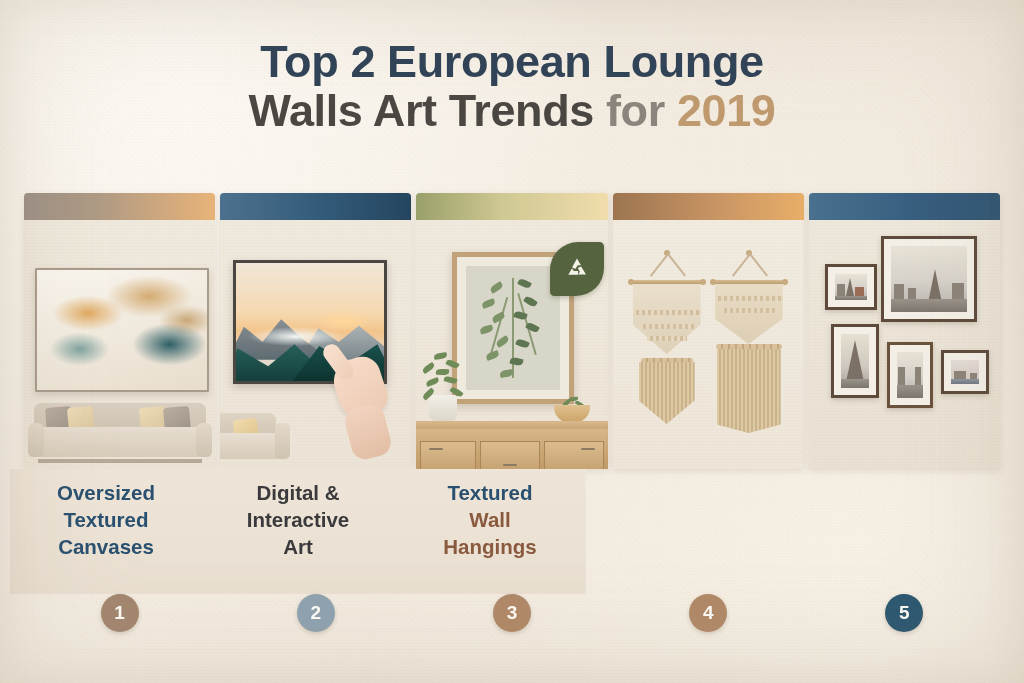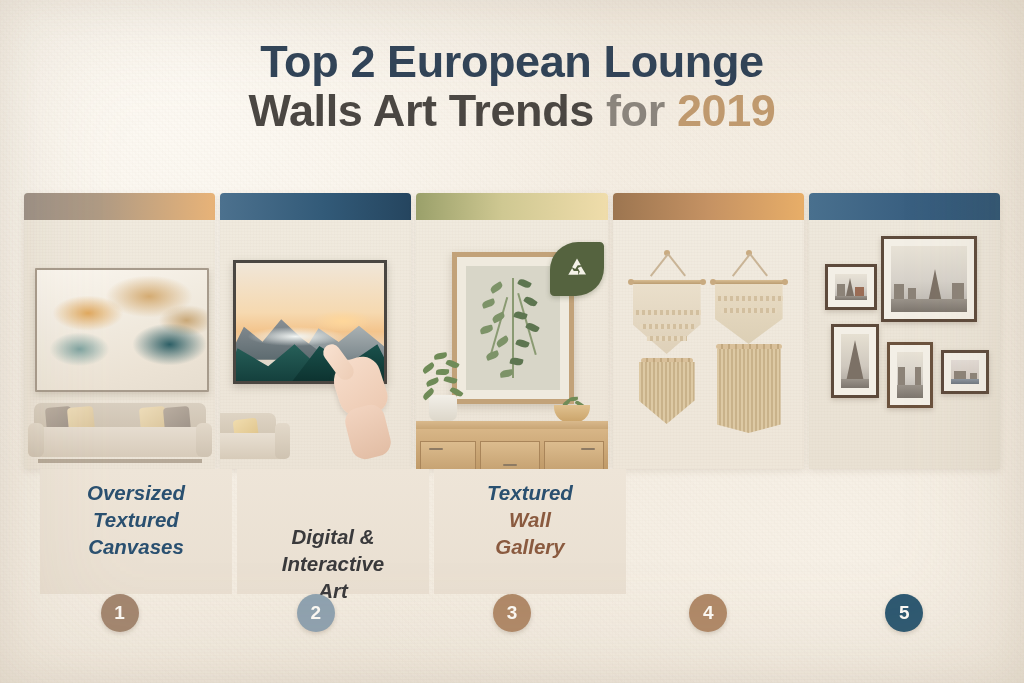--- a/index.html
+++ b/index.html
@@ -50,22 +50,22 @@
     position:relative;width:192px;height:276px;
     border-radius:4px 4px 0 0;overflow:hidden;
     box-shadow:0 2px 7px rgba(120,100,80,.14);
     background:#efe7db;
   }
   .card-topbar{height:27px;width:100%;}
   .card-image{position:relative;height:249px;width:100%;overflow:hidden;}
 
   
   #labels{
-    position:absolute;left:40px;top:469px;width:976px;height:125px;
-    display:flex;gap:5px;font-style:italic;
+    position:absolute;left:10px;top:469px;width:976px;height:125px;
+    display:flex;
   }
   .label-box{
     width:192px;height:125px;
     background:linear-gradient(180deg,#eee5d8 0%,#e9dfd1 100%);
     display:flex;align-items:flex-start;justify-content:center;
     padding-top:10px;box-sizing:border-box;
   }
   .label-text{
     text-align:center;font-size:20.5px;font-weight:700;line-height:1.32;
     padding:0 6px;
@@ -427,33 +427,33 @@
 
   <div class="label-box">
     <div class="label-text" style="color:#2a5070;">
       <div>Oversized</div>
       <div>Textured</div>
       <div>Canvases</div>
     </div>
   </div>
 
   <div class="label-box">
-    <div class="label-text" style="color:#3a3a3c;margin-top:44px;">
+    <div class="label-text" style="color:#3a3a3c;">
       <div>Digital &amp;</div>
       <div>Interactive</div>
       <div>Art</div>
     </div>
   </div>
 
 
   <div class="label-box">
     <div class="label-text" style="color:#8a5a3f;">
       <div style="color:#2a5070;">Textured</div>
       <div>Wall</div>
-      <div>Gallery</div>
+      <div>Hangings</div>
     </div>
   </div>
 
 </div>
 
 <div id="badges">
   <div class="badge-cell">
     <div class="badge" style="background:#a3866f;">1</div>
   </div>
   <div class="badge-cell">

